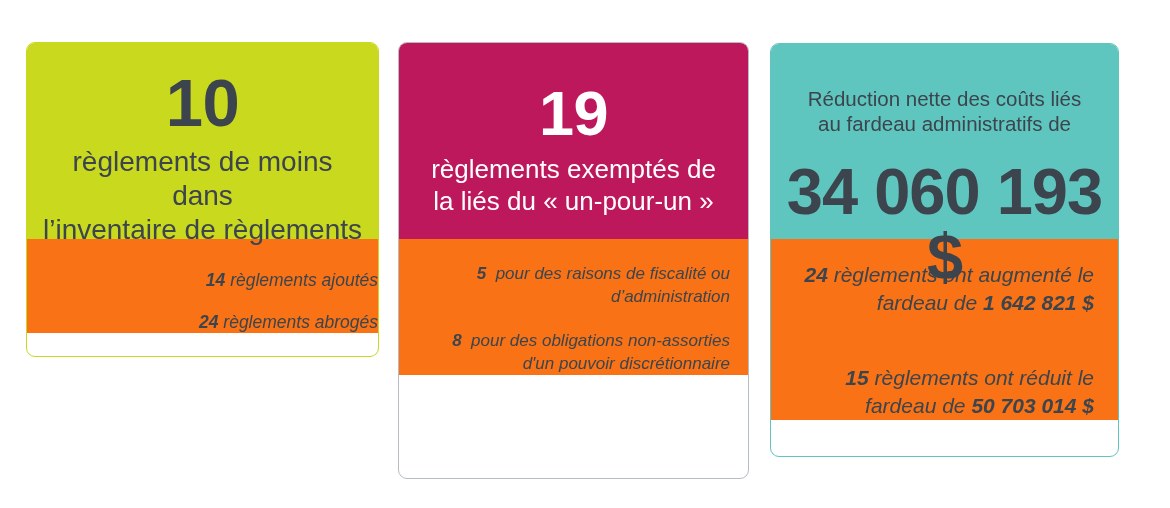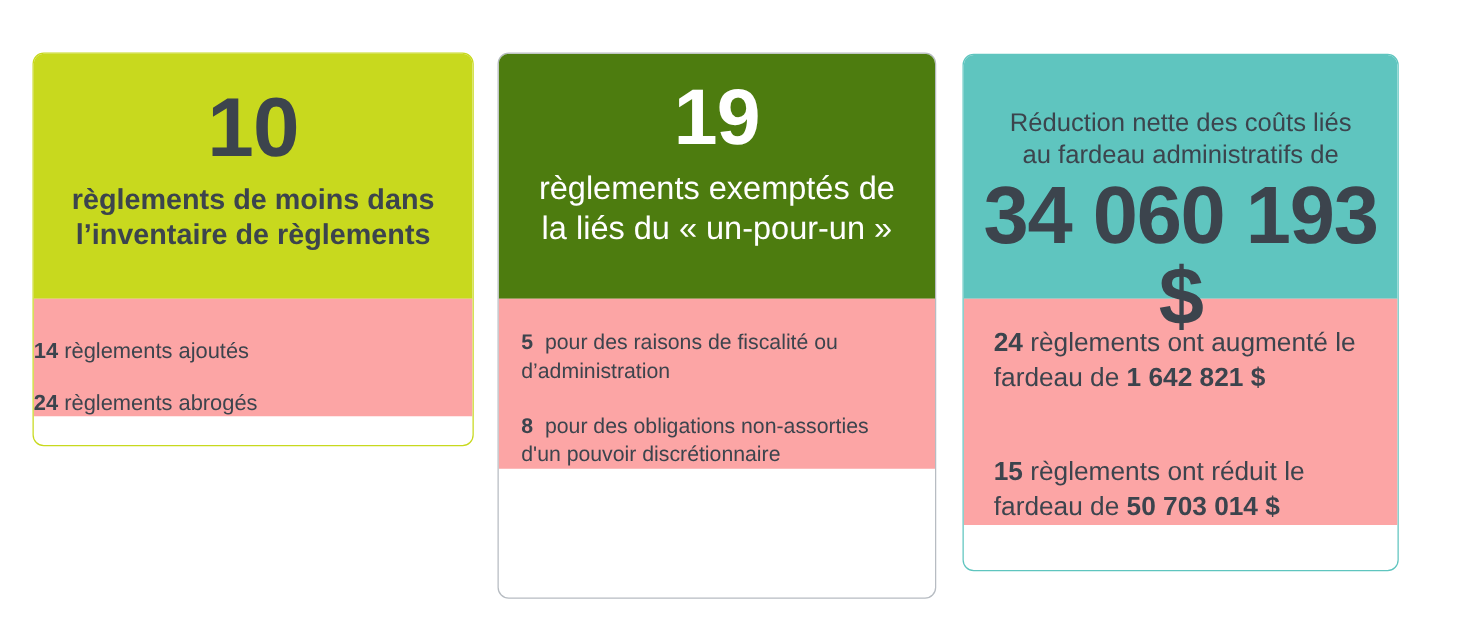--- a/index.html
+++ b/index.html
@@ -31,22 +31,23 @@
   }
   .card-head {
     box-sizing: border-box;
     width: 100%;
     text-align: center;
     padding: 0 14px;
   }
   .card-body {
     box-sizing: border-box;
     width: 100%;
-    text-align: left;
-    background: #fca5a5;
+    text-align: right;
+    background: #f97316;
+    font-style: italic;
   }
 
   .bignum {
     font-weight: bold;
     line-height: 1;
     letter-spacing: -0.5px;
   }
   .headline {
     line-height: 1.22;
   }
@@ -63,45 +64,44 @@
     height: 196px;
     background: #c8d91e;
     color: #3c444d;
     padding-top: 26px;
   }
   #card-regs-removed .bignum {
     font-size: 67px;
     margin-bottom: 9px;
   }
   #card-regs-removed .headline {
-    font-size: 23px;
-    font-weight: bold;
+    font-size: 28px;
   }
   #card-regs-removed .card-body {
     padding-top: 31px;
   }
   #card-regs-removed .stat-line {
     font-size: 17.5px;
     color: #3c444d;
     margin-bottom: 21px;
   }
 
   
   #card-exempt {
     left: 398px;
     top: 42px;
     width: 351px;
     height: 437px;
     border: 1px solid #b7bcc2;
   }
   #card-exempt .card-head {
     height: 196px;
-    background: #4d7c0f;
+    background: #be185d;
     color: #ffffff;
-    padding-top: 20px;
+    padding-top: 39px;
   }
   #card-exempt .bignum {
     font-size: 63px;
     margin-bottom: 9px;
   }
   #card-exempt .headline {
     font-size: 26px;
   }
   #card-exempt .card-body {
     padding: 24px 18px 0 18px;
@@ -122,21 +122,21 @@
     border: 1px solid #5fc5bf;
   }
   #card-net-reduction .card-head {
     height: 195px;
     background: #5fc5bf;
     color: #3c444d;
     padding-top: 42px;
   }
   #card-net-reduction .headline {
     font-size: 20.5px;
-    margin-bottom: 3px;
+    margin-bottom: 23px;
   }
   #card-net-reduction .bignum {
     font-size: 65px;
     letter-spacing: -1px;
   }
   #card-net-reduction .card-body {
     padding: 22px 24px 0 24px;
   }
   #card-net-reduction .stat-line {
     font-size: 21px;

